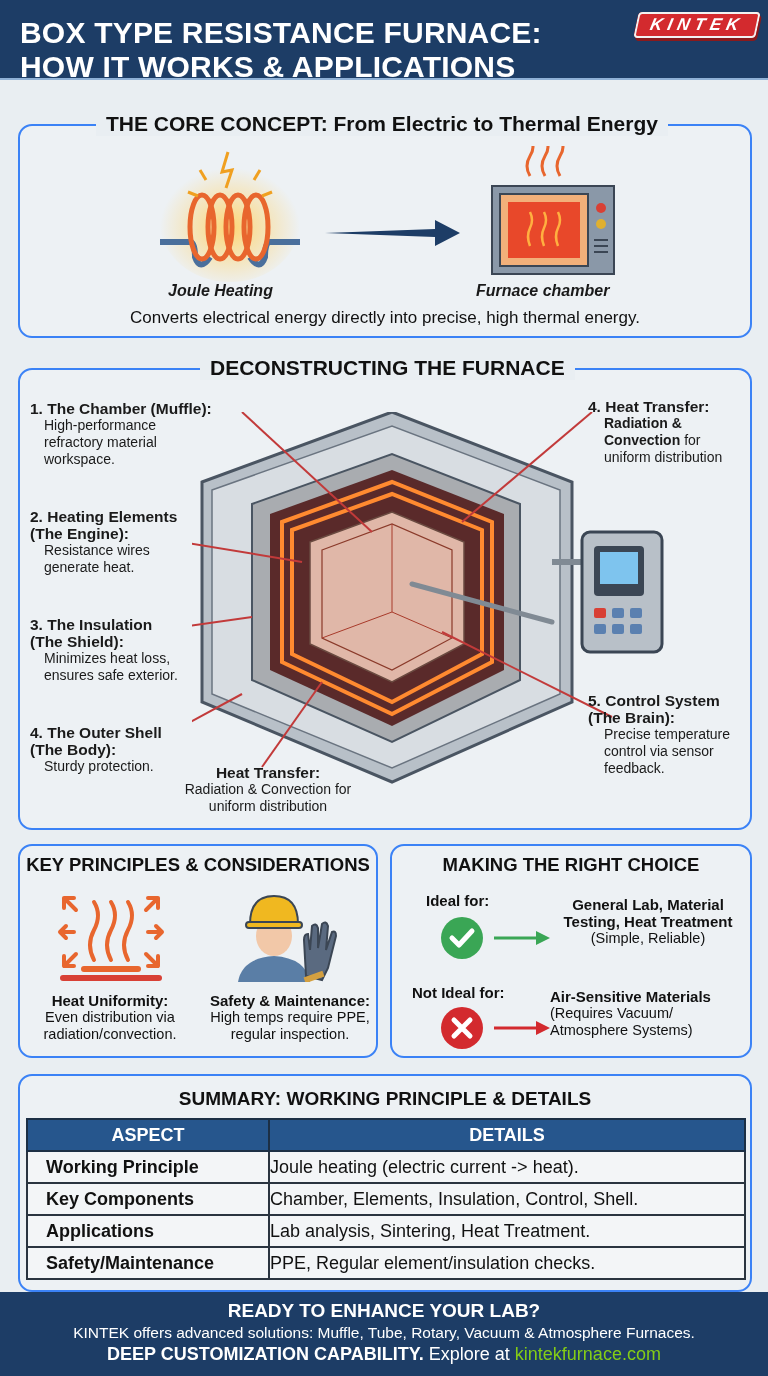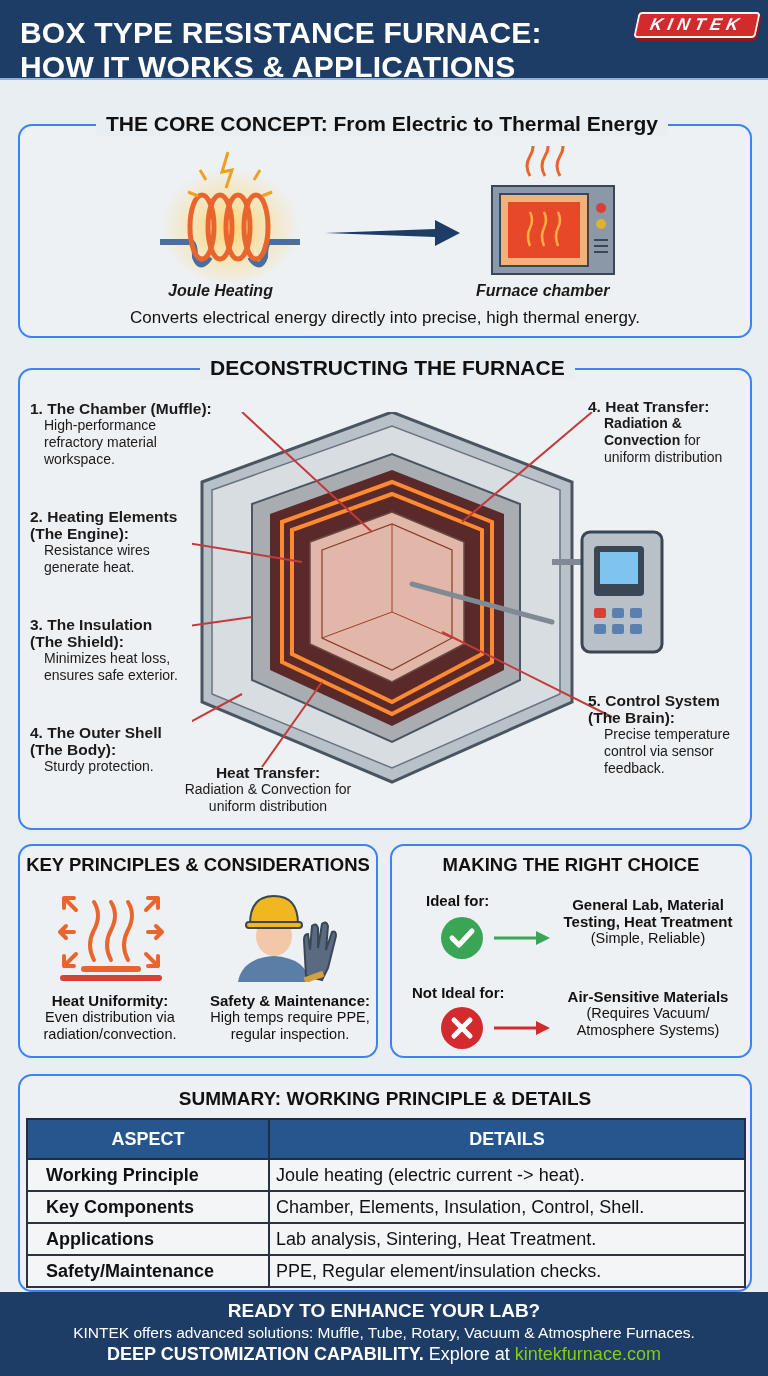--- a/index.html
+++ b/index.html
@@ -54,23 +54,23 @@
   .small { font-size: 14.5px; line-height: 17px; }
   
   #summary { left: 18px; top: 1074px; width: 734px; height: 218px; }
   .summary-title { position: absolute; top: 12px; width: 100%; text-align: center; font-weight: bold; font-size: 19px; }
   table.sum {
     position: absolute; left: 6px; top: 42px; width: 720px;
     border-collapse: collapse; background: #f3f5f7;
   }
   table.sum th {
     background: #26568d; color: #fff; font-weight: bold; font-size: 18px;
-    height: 40px; border: 2px solid #1c2f45;
-  }
-  table.sum td { border: 2px solid #2a3440; height: 32px; font-size: 18px; padding-left: 6px; }
+    height: 32px; border: 2px solid #1c2f45;
+  }
+  table.sum td { border: 2px solid #2a3440; height: 32px; font-size: 18px; padding-left: 0; }
   table.sum td.aspect { font-weight: bold; width: 242px; padding-left: 18px; margin-left: 18px; }
   
   .footer {
     position: absolute; left: 0; top: 1292px; width: 768px; height: 84px;
     background: #1d3d66; color: #fff; text-align: center;
   }
   .f1 { font-weight: bold; font-size: 19px; margin-top: 8px; }
   .f2 { font-size: 15.5px; margin-top: 2px; }
   .f3 { font-size: 18px; margin-top: 2px; }
   .f3 b { font-weight: bold; }
@@ -292,21 +292,21 @@
 
   <div style="position:absolute;left:20px;top:138px;font-weight:bold;font-size:15px">Not Ideal for:</div>
   <svg style="position:absolute;left:48px;top:160px" width="44" height="44" viewBox="0 0 44 44">
     <circle cx="22" cy="22" r="21" fill="#d32a2e"></circle>
     <path d="M14 14 L30 30 M30 14 L14 30" stroke="#fff" stroke-width="5" stroke-linecap="round"></path>
   </svg>
   <svg style="position:absolute;left:102px;top:174px" width="56" height="16" viewBox="0 0 56 16">
     <line x1="0" y1="8" x2="44" y2="8" stroke="#d32a2e" stroke-width="3"></line>
     <polygon points="42,1 56,8 42,15" fill="#d32a2e"></polygon>
   </svg>
-  <div style="position:absolute;left:158px;top:142px;width:196px;text-align:center">
+  <div style="position:absolute;left:158px;top:142px;width:196px;text-align:left">
     <div style="font-weight:bold;font-size:15px">Air-Sensitive Materials</div>
     <div class="small">(Requires Vacuum/</div>
     <div class="small">Atmosphere Systems)</div>
   </div>
 </div>
 
 <div class="panel" id="summary">
   <div class="summary-title">SUMMARY: WORKING PRINCIPLE &amp; DETAILS</div>
   <table class="sum">
     <thead>

